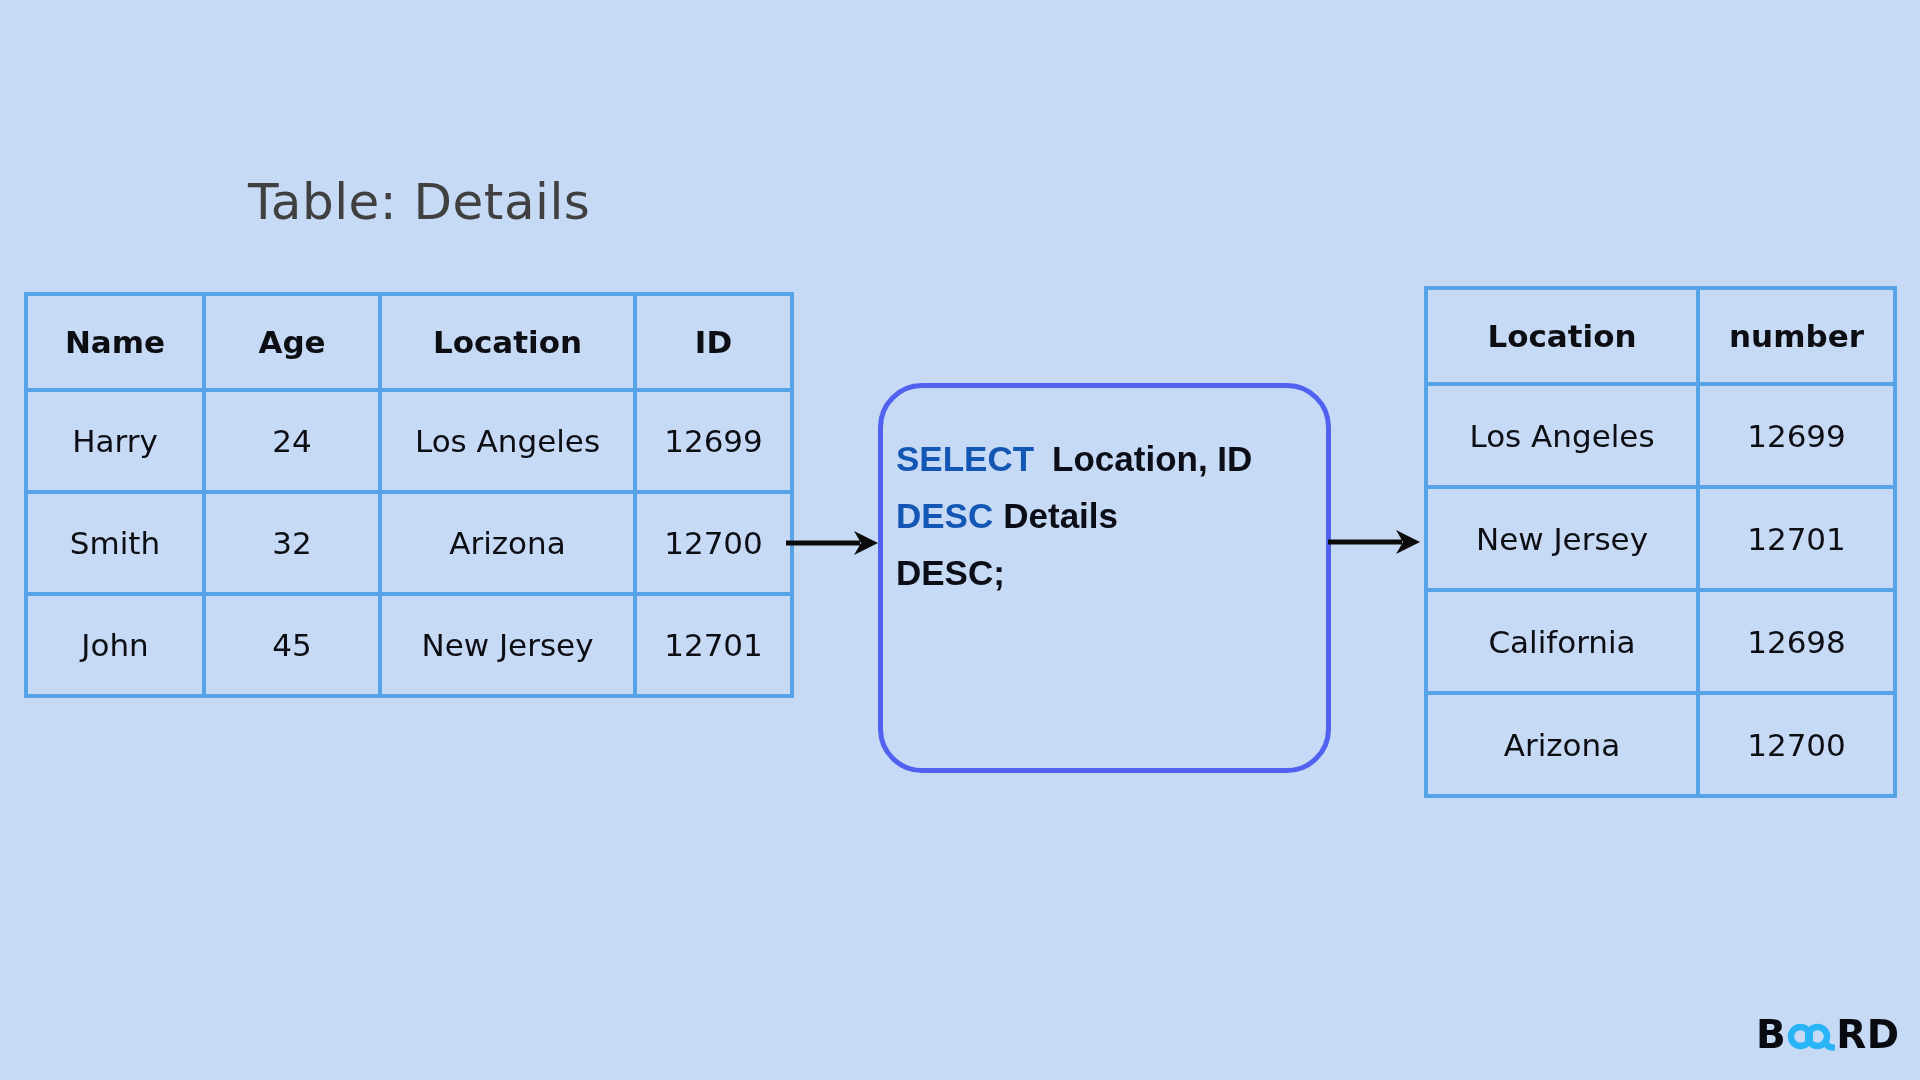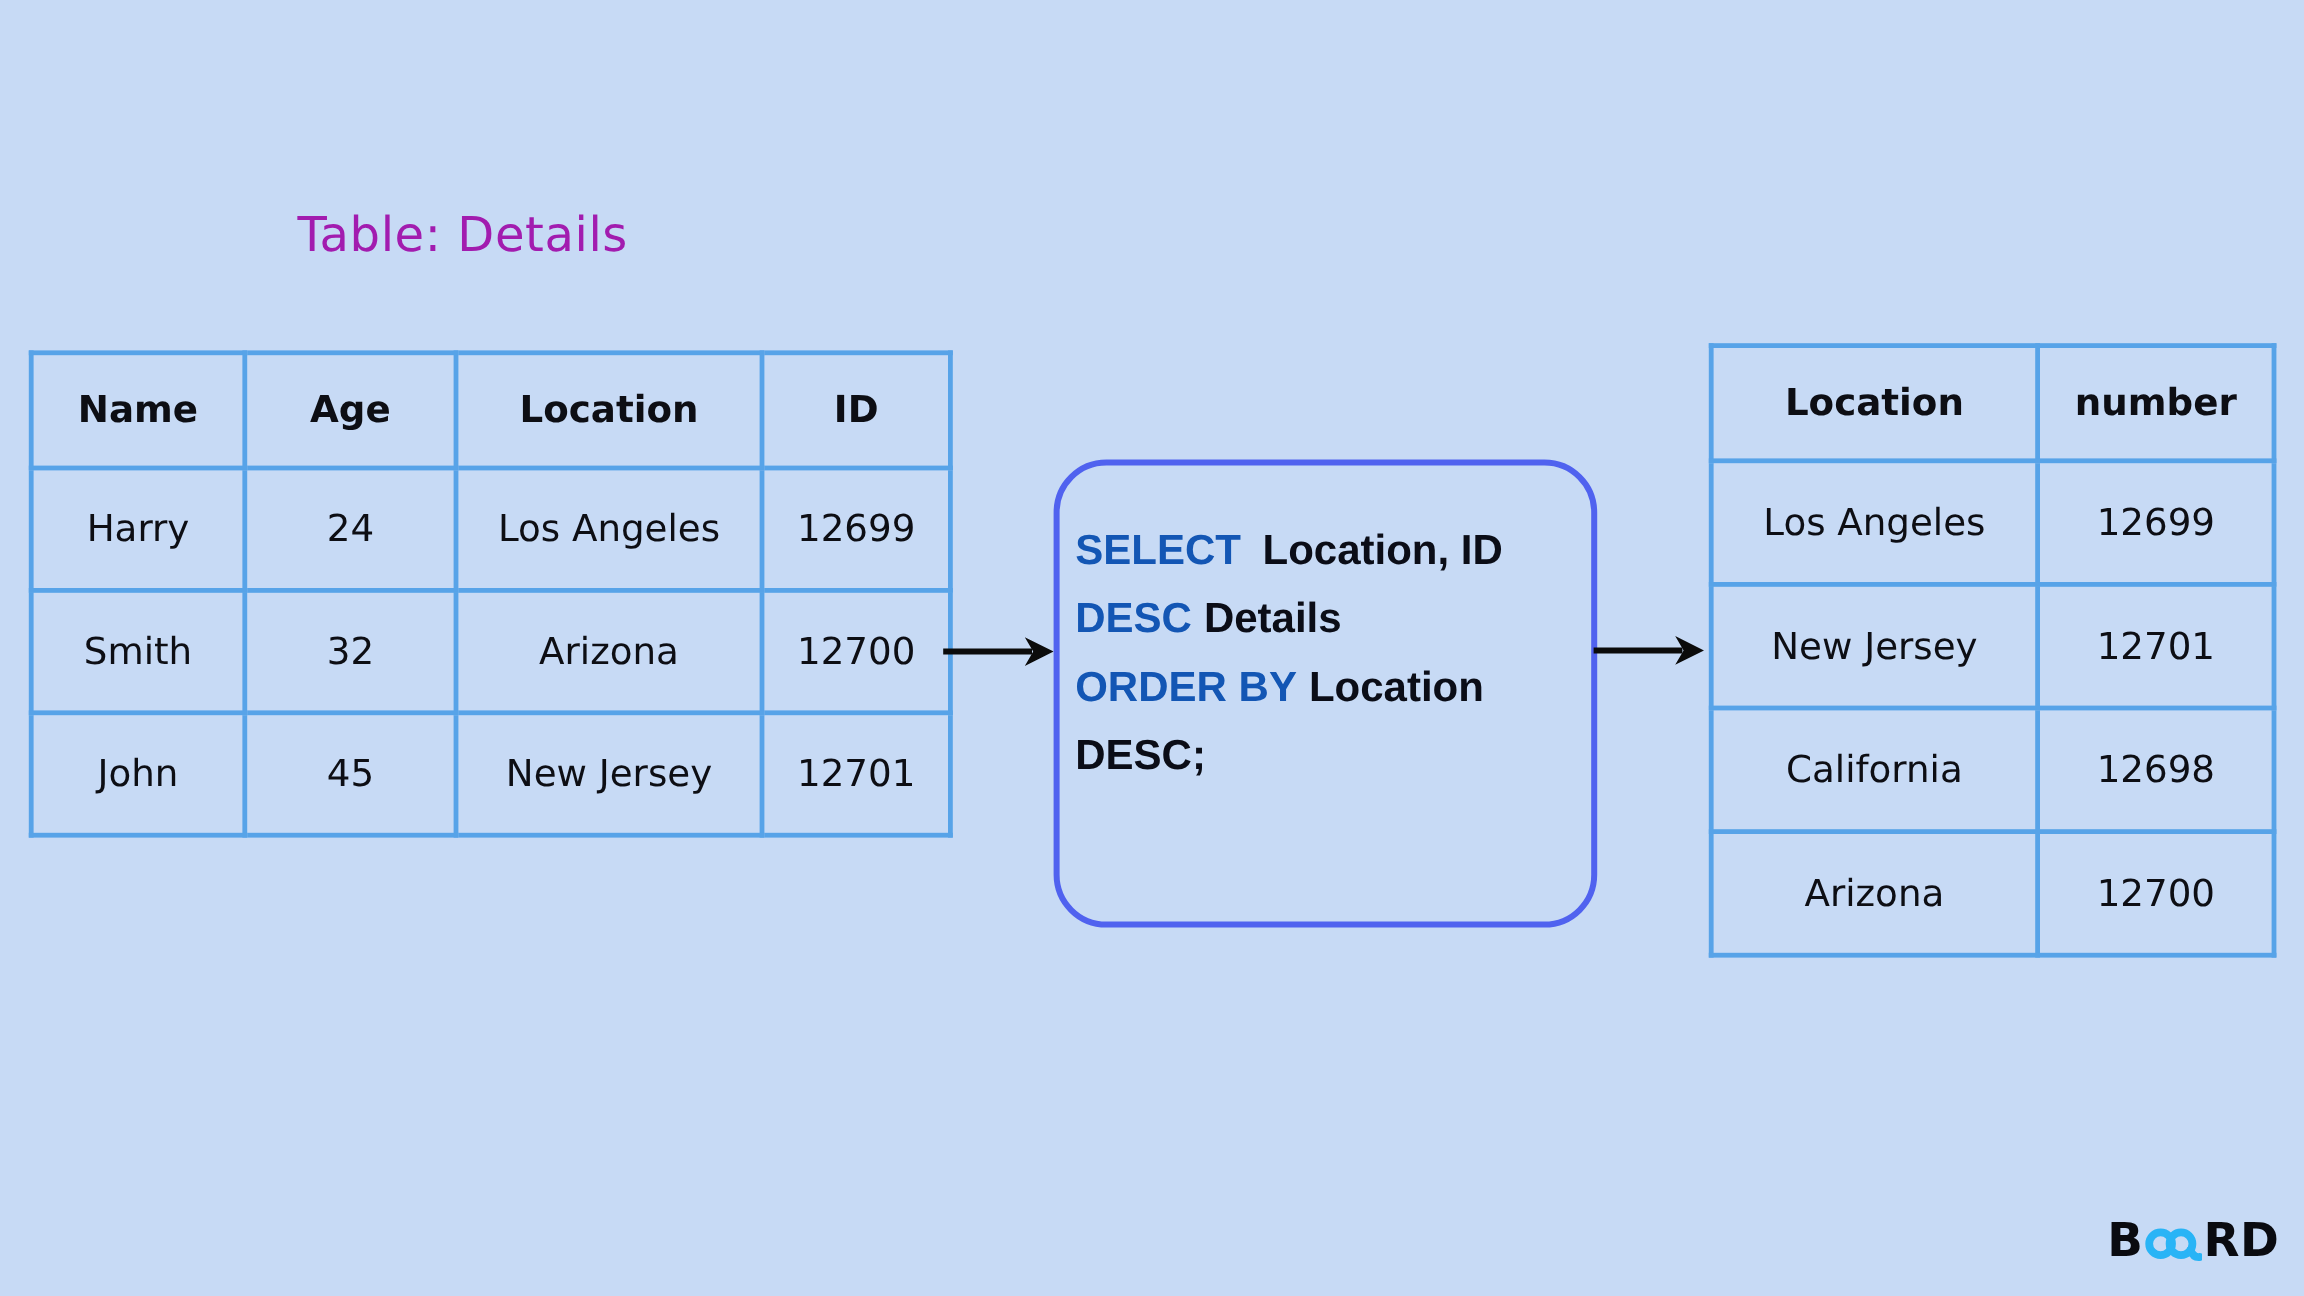--- a/index.html
+++ b/index.html
@@ -11,23 +11,23 @@
     width: 1920px;
     height: 1080px;
     background: #c7daf5;
     overflow: hidden;
   }
 
   .title {
     position: absolute;
     left: 248px;
     top: 173px;
-    font-size: 40px;
+    font-size: 50px;
     font-weight: 500;
-    color: #a21caf;
+    color: #404040;
     letter-spacing: 0.5px;
   }
 
   table {
     position: absolute;
     border-collapse: collapse;
     table-layout: fixed;
   }
   th, td {
     border: 4px solid #57a3e8;
@@ -136,23 +136,20 @@
   </svg>
 
   <div class="sql-box">
     <div class="sql-line">
       <span class="kw kw-select">SELECT</span><span>Location, ID</span>
     </div>
     <div class="sql-line">
       <span class="kw">DESC</span><span>Details</span>
     </div>
     <div class="sql-line">
-      <span class="kw">ORDER BY</span><span>Location</span>
-    </div>
-    <div class="sql-line">
       <span class="kw"></span><span>DESC;</span>
     </div>
   </div>
 
   <svg class="arrow arrow-right" viewBox="0 0 96 36">
     <line x1="2" y1="18" x2="76" y2="18" stroke="#0b0b0b" stroke-width="5"></line>
     <polygon points="70,6 94,18 70,30 77,18" fill="#0b0b0b"></polygon>
   </svg>
 
   <table class="tbl-right">

